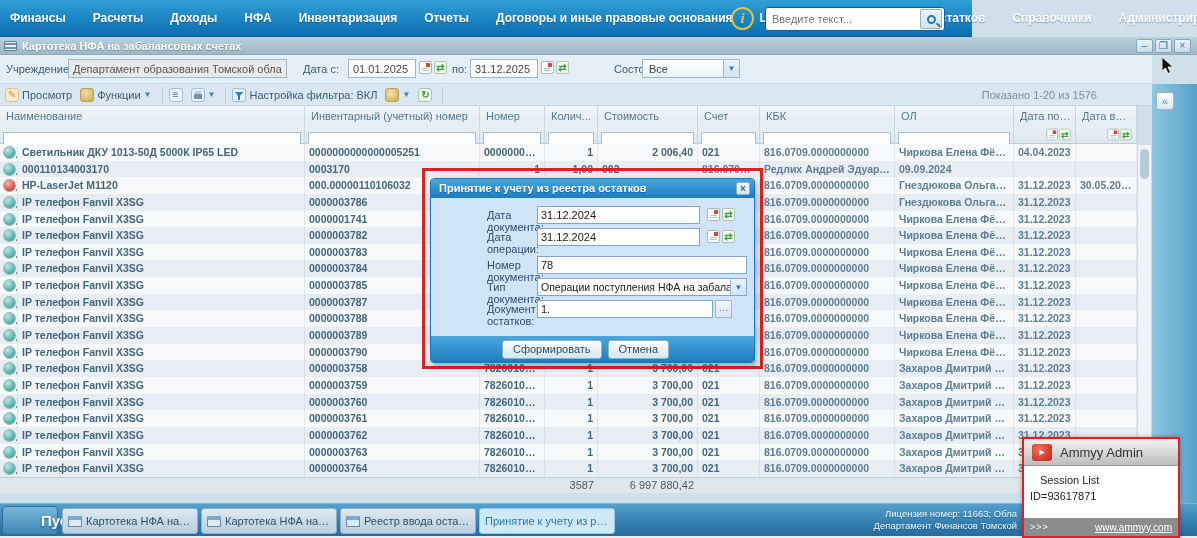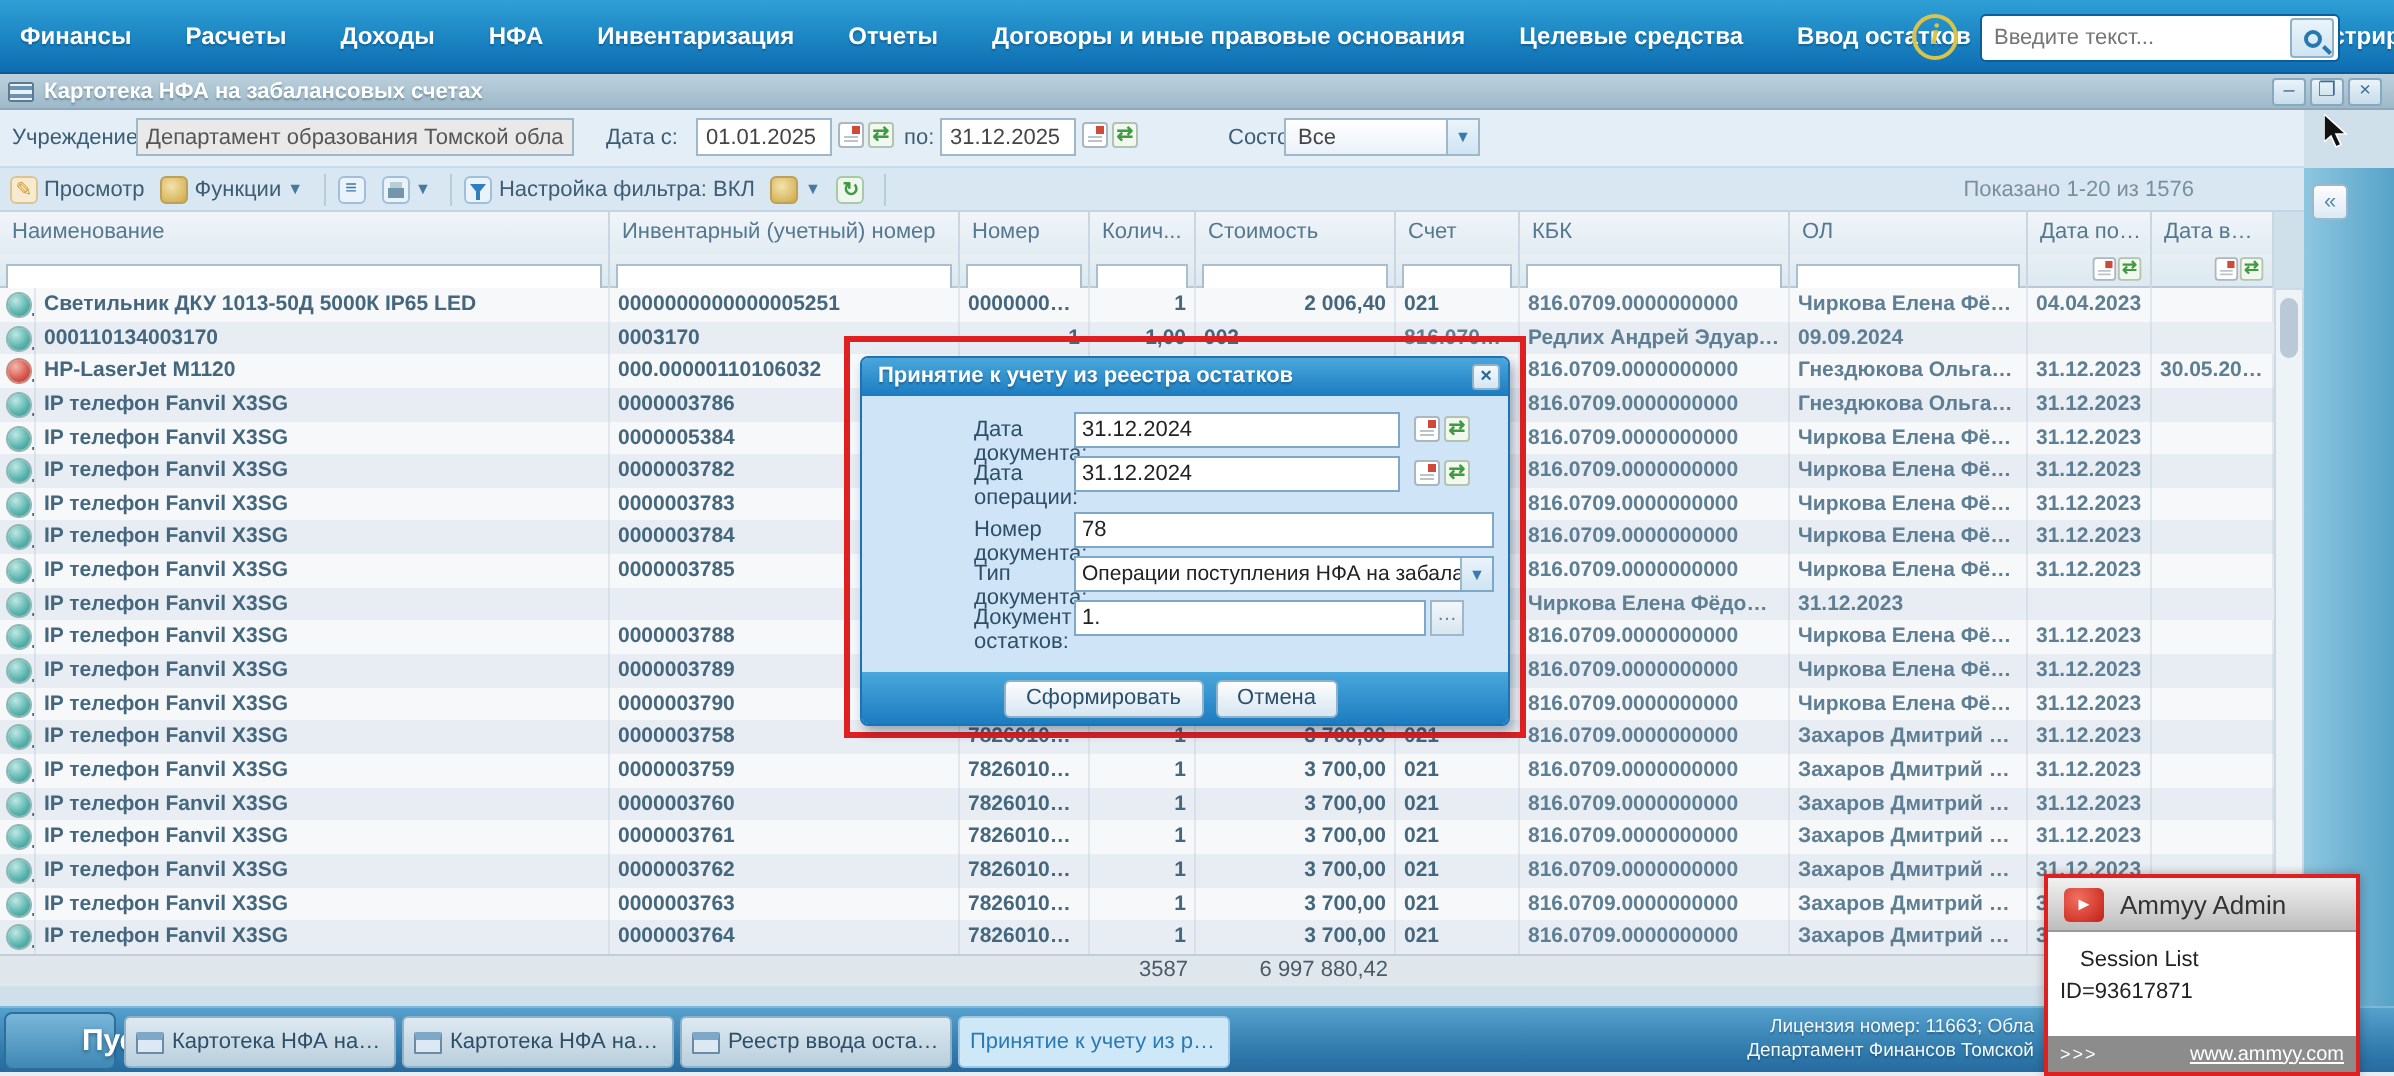--- a/index.html
+++ b/index.html
@@ -1,21 +1,21 @@
 <!DOCTYPE html>
 <html><head>
 <meta charset="utf-8">
 <style>
   * { margin:0; padding:0; box-sizing:border-box; }
   html,body { background:#c9d6e0; }
   body { font-family:"Liberation Sans", sans-serif; }
   .screen { position:relative; width:1197px; height:538px; overflow:hidden; background:#cfe0eb; }
 
   
-  .menubar { position:absolute; left:0; top:0; width:1197px; height:37px;
+  .menubar { position:absolute; left:0; top:0; width:972px; height:37px;
     background:linear-gradient(#2f9fd6,#1b84c2 55%,#0d6db2); border-bottom:1px solid #0a5b96;
     display:flex; align-items:center; }
   .menu-items { display:flex; gap:27px; padding-left:10px; }
   .menu-item { color:#ffffff; font-size:12px; font-weight:bold; white-space:nowrap; cursor:default;
     text-shadow:0 1px 1px rgba(0,40,80,.35); }
   .info-circle { position:absolute; right:218px; top:7px; width:23px; height:23px; border-radius:50%;
     border:2px solid #d9c34a; color:#d9c34a; font:italic bold 15px "Liberation Serif", serif;
     display:flex; align-items:center; justify-content:center; }
   .searchbox { position:absolute; right:27px; top:7px; width:180px; height:24px; background:#fff;
     border:1px solid #0b5e9b; border-radius:3px; display:flex; align-items:center; }
@@ -364,21 +364,21 @@
         <div class="c-cost"></div>
         <div class="c-acct"></div>
         <div class="c-kbk">816.0709.0000000000</div>
         <div class="c-ol">Гнездюкова Ольга Гео...</div>
         <div class="c-din">31.12.2023</div>
         <div class="c-dout"></div>
       </div>
       <div class="trow cols11" data-variant="teal">
         <div class="c-icon"><span class="dot"></span></div>
         <div class="c-name">IP телефон Fanvil X3SG</div>
-        <div class="c-inv">0000005384</div>
+        <div class="c-inv">0000001741</div>
         <div class="c-num"></div>
         <div class="c-qty"></div>
         <div class="c-cost"></div>
         <div class="c-acct"></div>
         <div class="c-kbk">816.0709.0000000000</div>
         <div class="c-ol">Чиркова Елена Фёдоро...</div>
         <div class="c-din">31.12.2023</div>
         <div class="c-dout"></div>
       </div>
       <div class="trow cols11" data-variant="teal">
@@ -429,20 +429,21 @@
         <div class="c-cost"></div>
         <div class="c-acct"></div>
         <div class="c-kbk">816.0709.0000000000</div>
         <div class="c-ol">Чиркова Елена Фёдоро...</div>
         <div class="c-din">31.12.2023</div>
         <div class="c-dout"></div>
       </div>
       <div class="trow cols11" data-variant="teal">
         <div class="c-icon"><span class="dot"></span></div>
         <div class="c-name">IP телефон Fanvil X3SG</div>
+        <div class="c-inv">0000003787</div>
         <div class="c-num"></div>
         <div class="c-qty"></div>
         <div class="c-cost"></div>
         <div class="c-acct"></div>
         <div class="c-kbk">816.0709.0000000000</div>
         <div class="c-ol">Чиркова Елена Фёдоро...</div>
         <div class="c-din">31.12.2023</div>
         <div class="c-dout"></div>
       </div>
       <div class="trow cols11" data-variant="teal">

